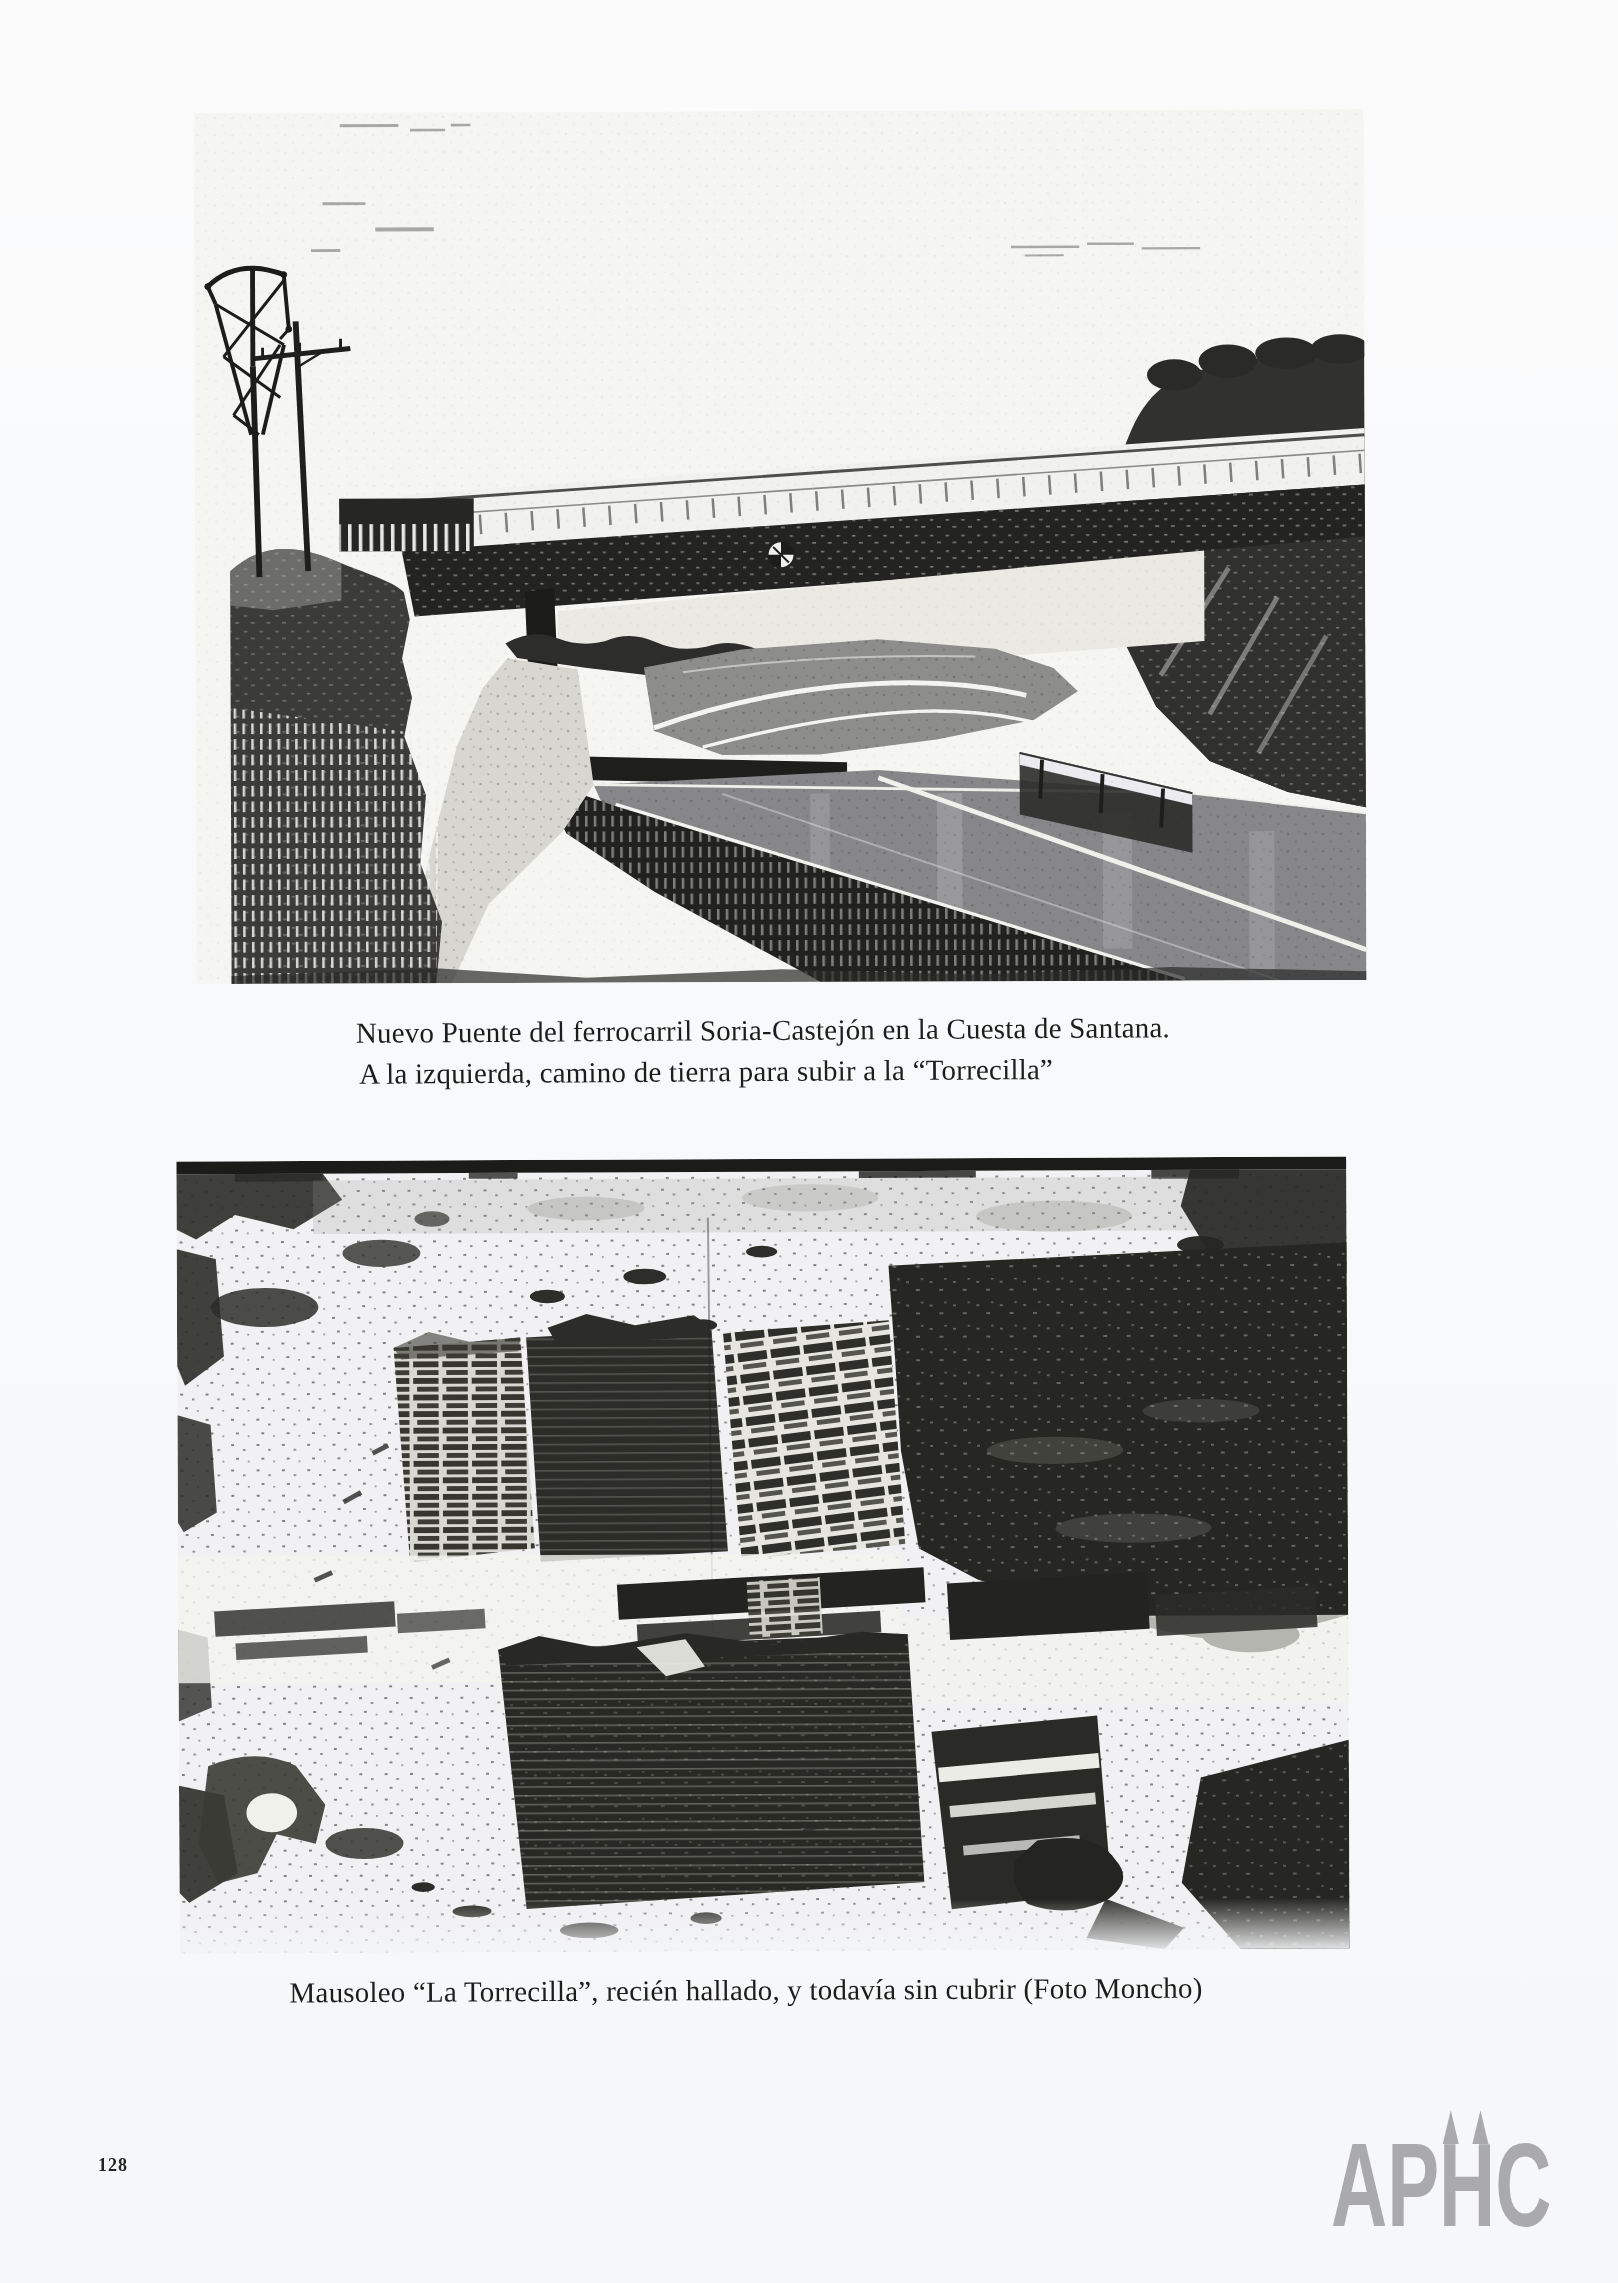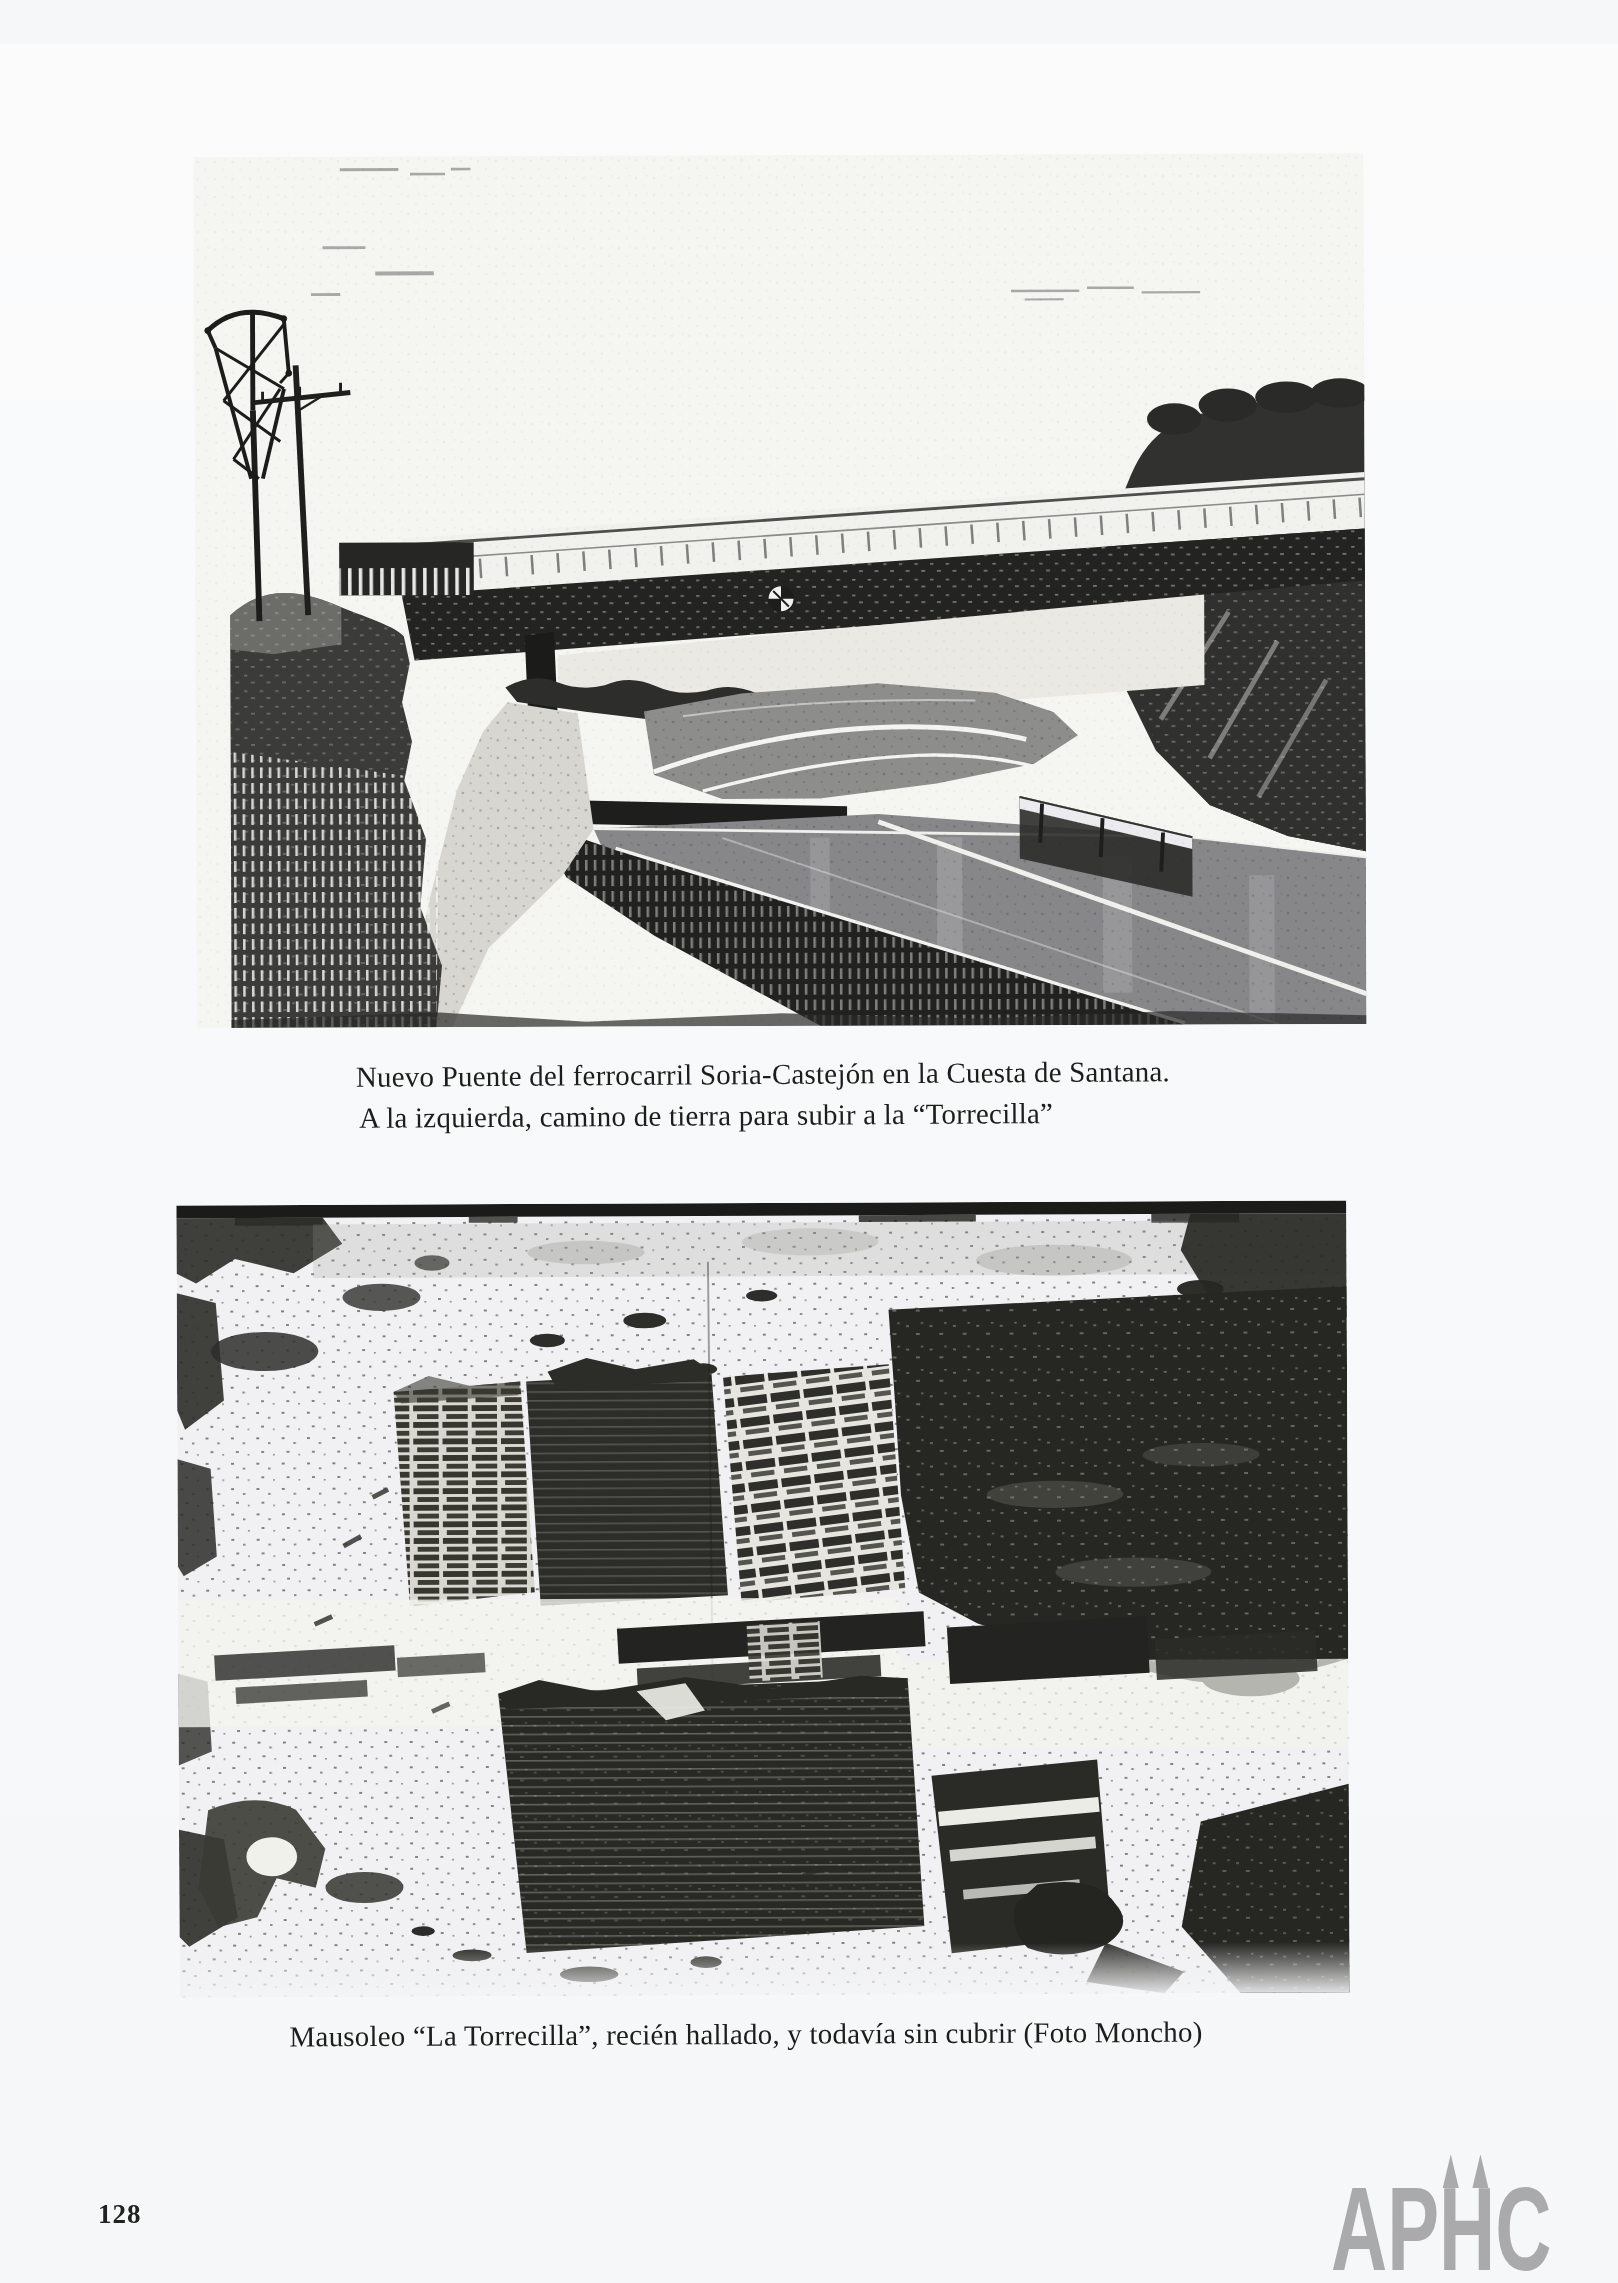--- a/index.html
+++ b/index.html
@@ -4,35 +4,34 @@
 <style>
   html,body{margin:0;padding:0;}
   body{
     width:1619px;height:2283px;position:relative;overflow:hidden;
     background:#f6f7f8;
     font-family:"Liberation Serif", serif;
   }
   .sheet{
     position:absolute;inset:0;
     background:linear-gradient(180deg,#fbfbfc 0%,#f8f9fa 40%,#f6f7f8 100%);
-    margin-top:44px;
   }
   .photo{position:absolute;display:block;}
   .photo1{left:195px;top:111px;width:1170px;height:871px;transform:rotate(-0.2deg);}
   .photo2{left:178px;top:1159px;width:1170px;height:792px;transform:rotate(-0.25deg);}
   .caption{
     position:absolute;color:#1d1d1b;text-align:center;
     font-size:29px;line-height:41px;letter-spacing:0.2px;
   }
   .cap1{left:178px;top:1010px;width:1170px;transform:rotate(-0.4deg);}
   .cap1 .l2{transform:translateX(-57px);}
   .cap2{left:161px;top:1970px;width:1170px;transform:rotate(-0.3deg);}
   .pagenum{
     position:absolute;left:98px;top:2155px;
-    font-size:27px;font-weight:bold;color:#222220;letter-spacing:1px;
+    font-size:18px;font-weight:bold;color:#222220;letter-spacing:1px;
   }
   .wm{position:absolute;left:1326px;top:2099px;width:232px;height:131px;}
 </style>
 </head>
 <body>
 
 <div class="sheet">
 
   <svg class="photo photo1" viewBox="0 0 1200 893" preserveAspectRatio="none" aria-hidden="true">
     <defs>

